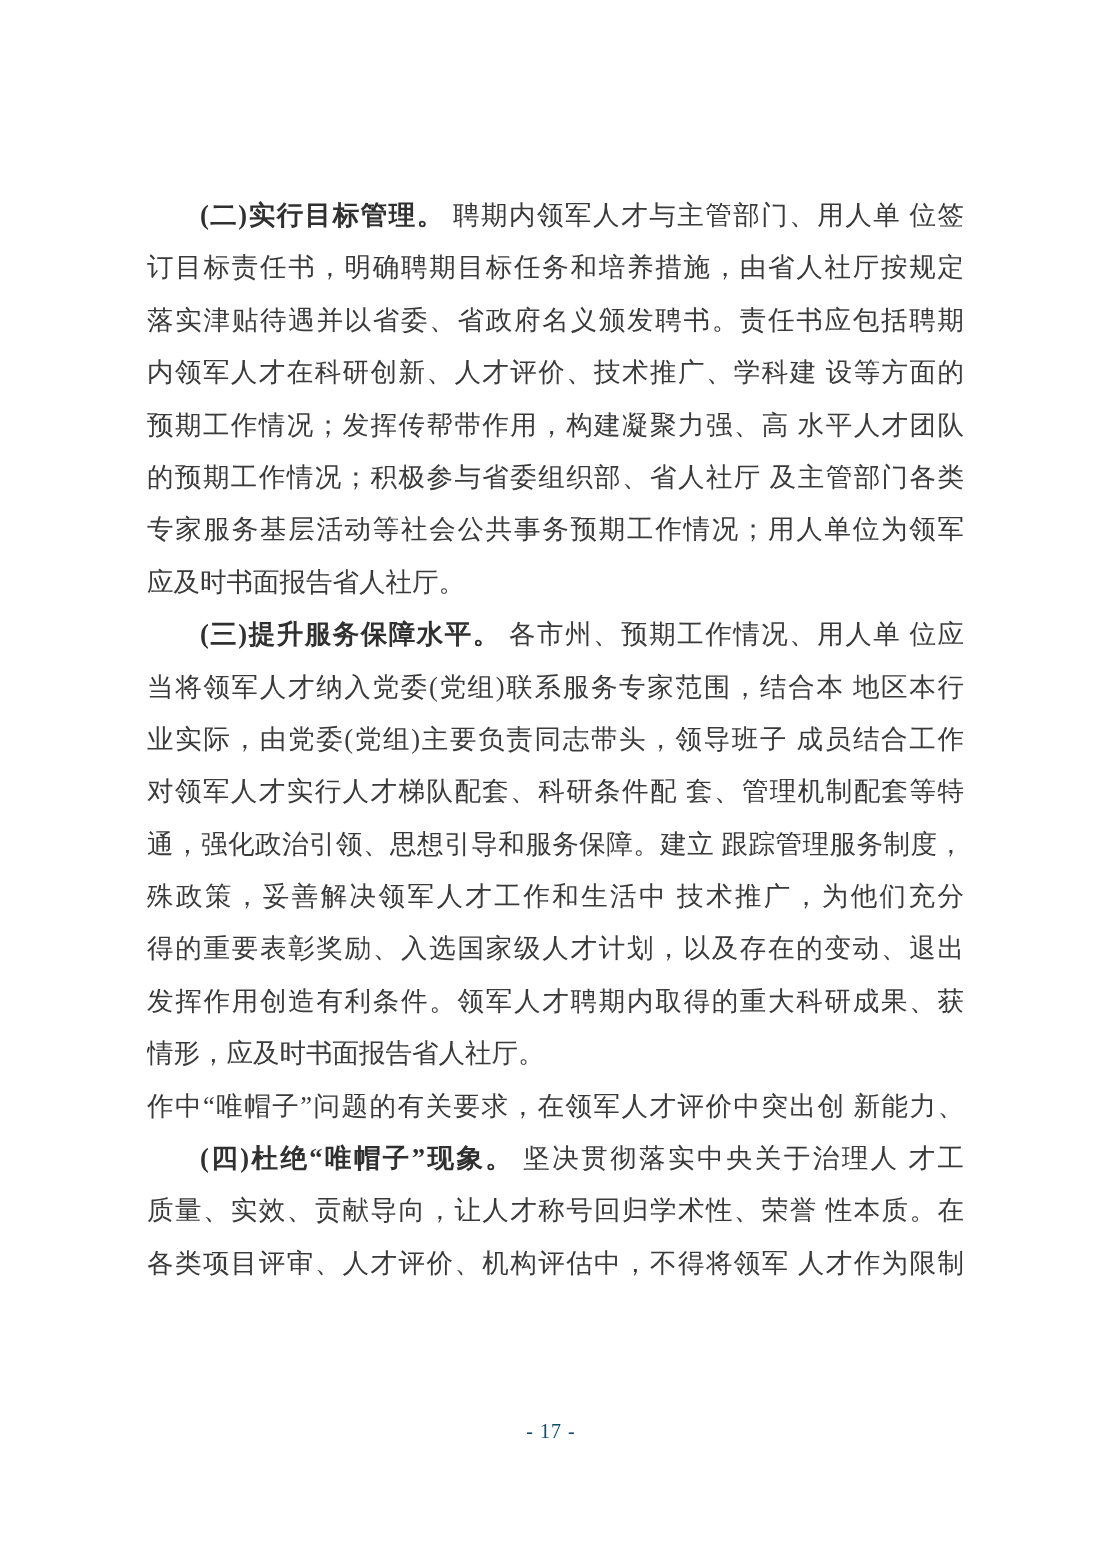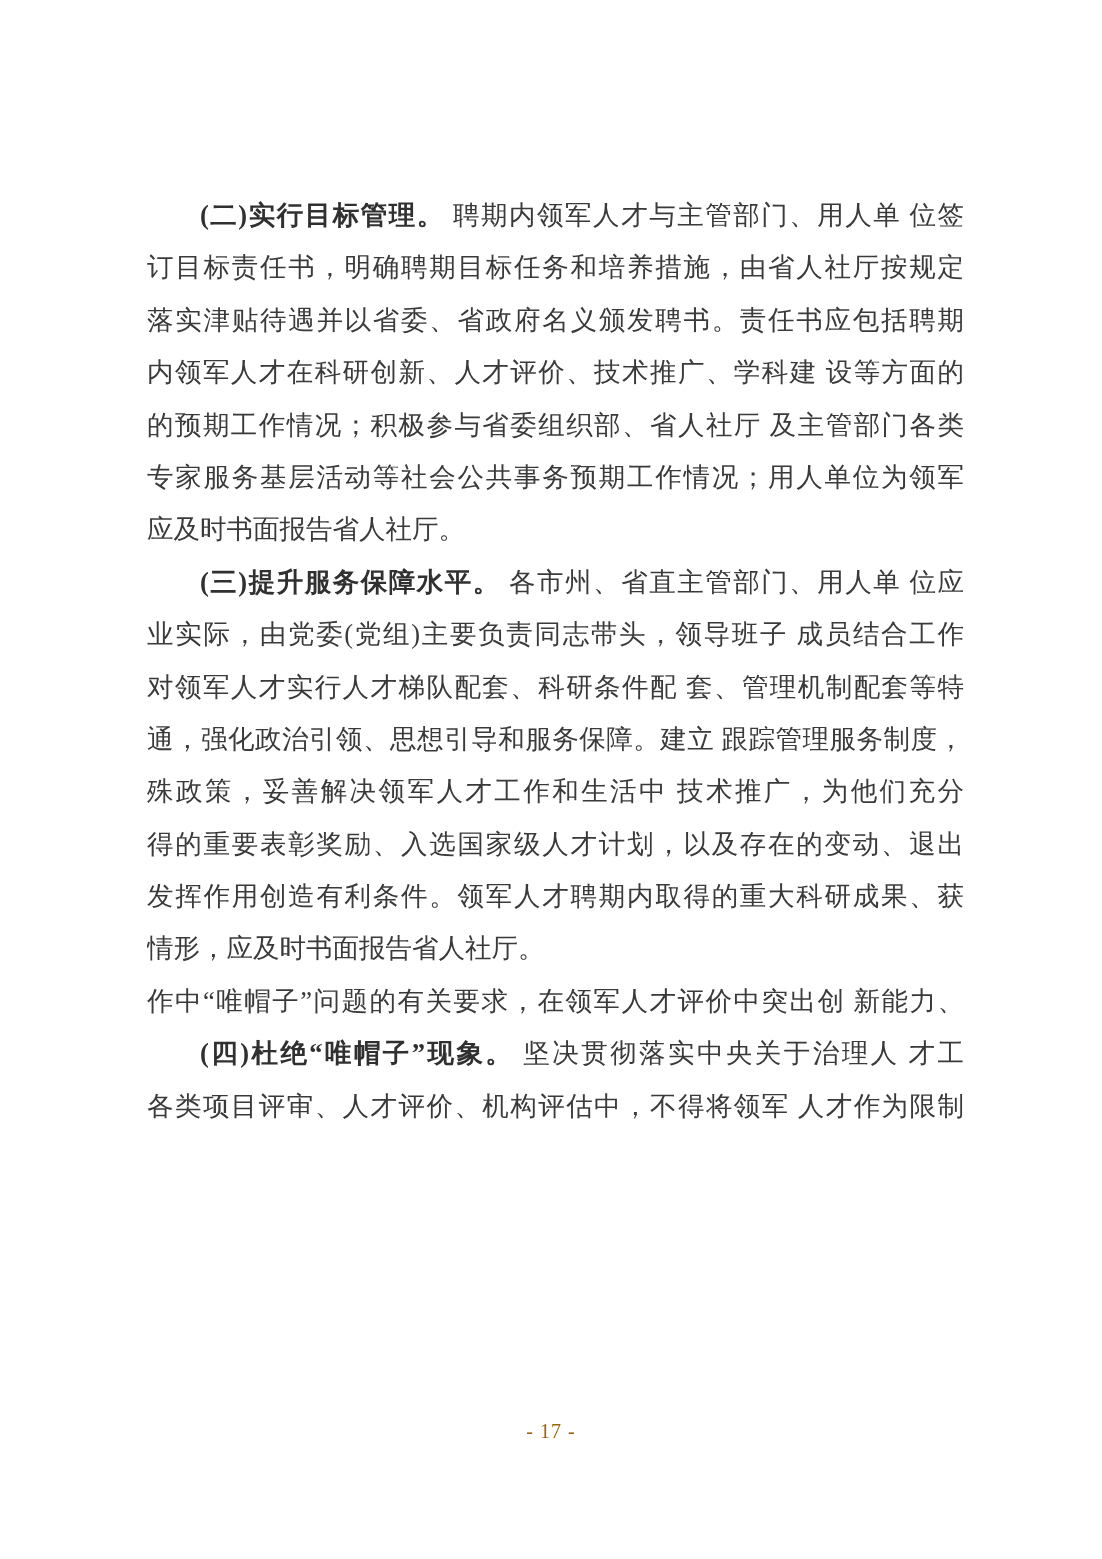--- a/index.html
+++ b/index.html
@@ -47,54 +47,57 @@
     color: #303030;
   }
   .footer {
     position: absolute;
     top: 1416px;
     left: 0;
     width: 100%;
     text-align: center;
     font-size: 20px;
     line-height: 30px;
-    color: #a16207;
+    color: #0c4a6e;
     letter-spacing: 1px;
   }
 </style>
 </head>
 <body>
 
 <div class="page">
   <main class="content">
 
     <section class="para">
       <div class="line first"><b class="head">(二)实行目标管理。</b><span> 聘期内领军人才与主管部门、用人单 位签</span></div>
       <div class="line">订目标责任书，明确聘期目标任务和培养措施，由省人社厅按规定</div>
       <div class="line">落实津贴待遇并以省委、省政府名义颁发聘书。责任书应包括聘期</div>
       <div class="line">内领军人才在科研创新、人才评价、技术推广、学科建 设等方面的</div>
+      <div class="line">预期工作情况；发挥传帮带作用，构建凝聚力强、高 水平人才团队</div>
       <div class="line">的预期工作情况；积极参与省委组织部、省人社厅 及主管部门各类</div>
       <div class="line">专家服务基层活动等社会公共事务预期工作情况；用人单位为领军</div>
       <div class="line short">应及时书面报告省人社厅。</div>
     </section>
 
     <section class="para">
-      <div class="line first"><b class="head">(三)提升服务保障水平。</b><span> 各市州、省直主管部门、用人单 位应</span></div>
+      <div class="line first"><b class="head">(三)提升服务保障水平。</b><span> 各市州、预期工作情况、用人单 位应</span></div>
+      <div class="line">当将领军人才纳入党委(党组)联系服务专家范围，结合本 地区本行</div>
       <div class="line">业实际，由党委(党组)主要负责同志带头，领导班子 成员结合工作</div>
       <div class="line">对领军人才实行人才梯队配套、科研条件配 套、管理机制配套等特</div>
       <div class="line">通，强化政治引领、思想引导和服务保障。建立 跟踪管理服务制度，</div>
       <div class="line">殊政策，妥善解决领军人才工作和生活中 技术推广，为他们充分</div>
       <div class="line">得的重要表彰奖励、入选国家级人才计划，以及存在的变动、退出</div>
       <div class="line">发挥作用创造有利条件。领军人才聘期内取得的重大科研成果、获</div>
       <div class="line short">情形，应及时书面报告省人社厅。</div>
     </section>
 
     <section class="para">
       <div class="line">作中“唯帽子”问题的有关要求，在领军人才评价中突出创 新能力、</div>
       <div class="line first"><b class="head">(四)杜绝“唯帽子”现象。</b><span> 坚决贯彻落实中央关于治理人 才工</span></div>
+      <div class="line">质量、实效、贡献导向，让人才称号回归学术性、荣誉 性本质。在</div>
       <div class="line">各类项目评审、人才评价、机构评估中，不得将领军 人才作为限制</div>
     </section>
 
   </main>
 
   <footer class="footer">
     <span>- 17 -</span>
   </footer>
 </div>
 

